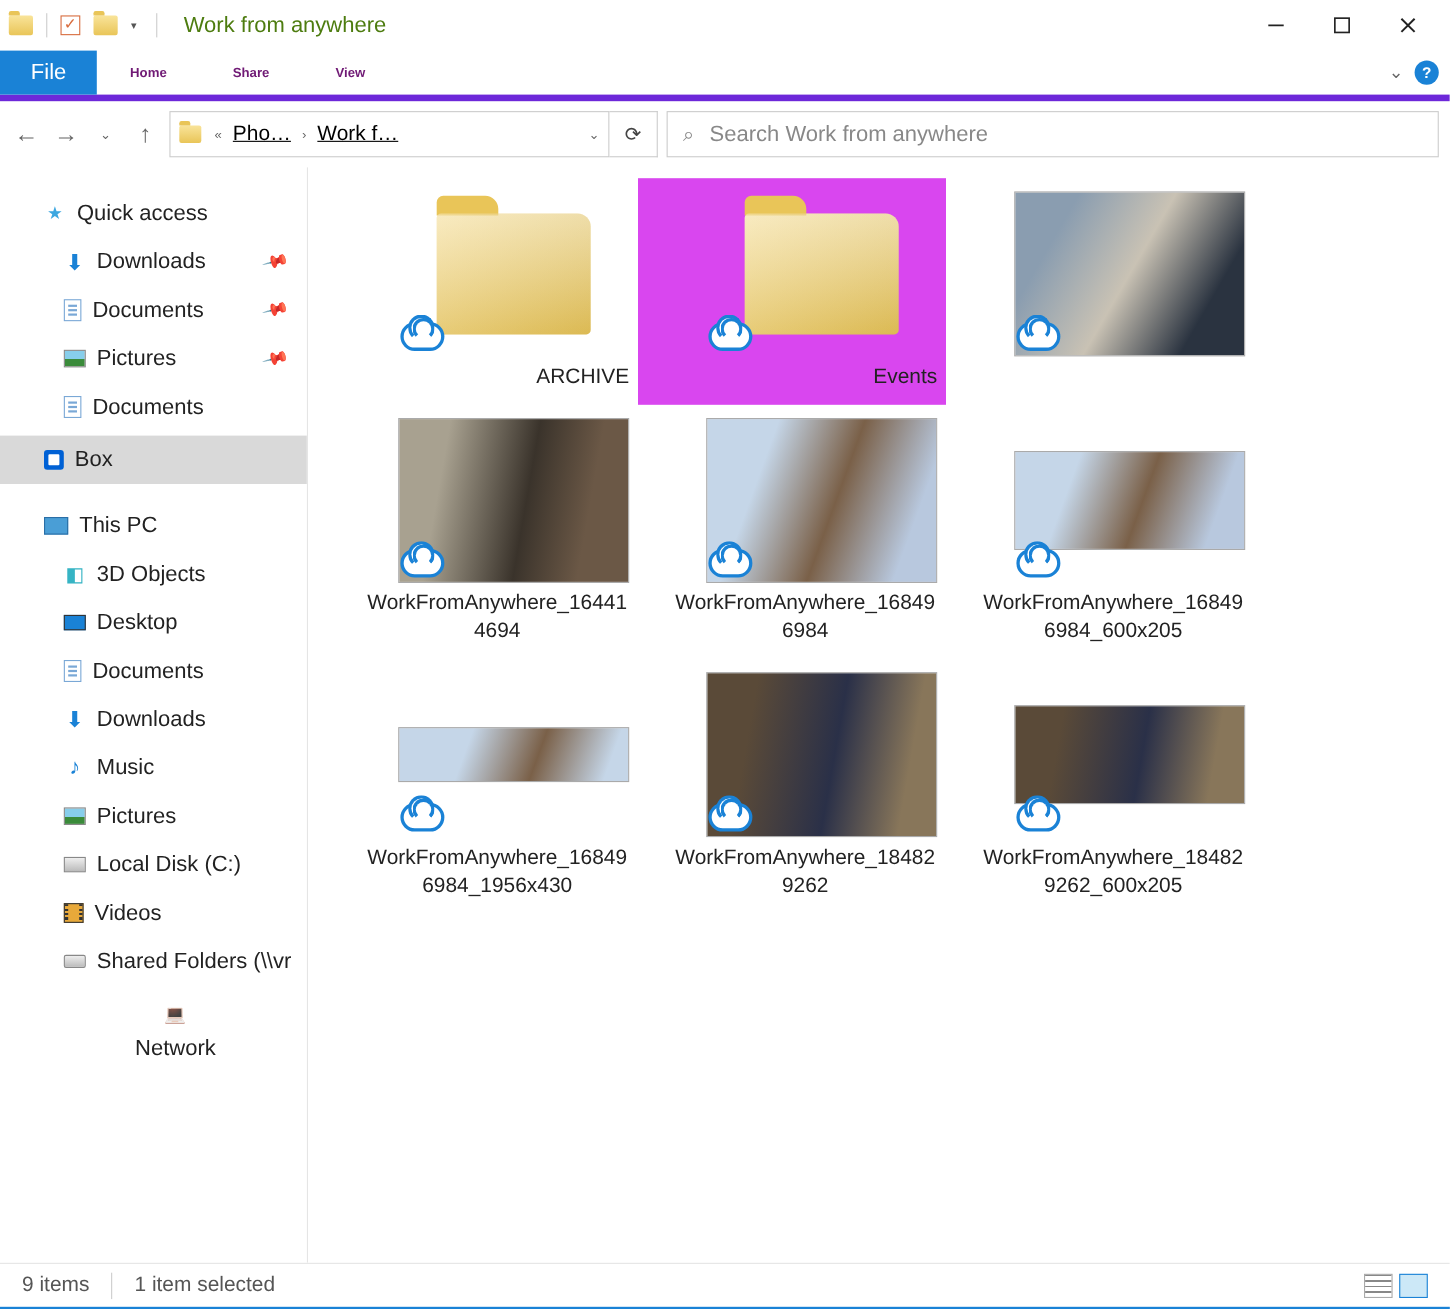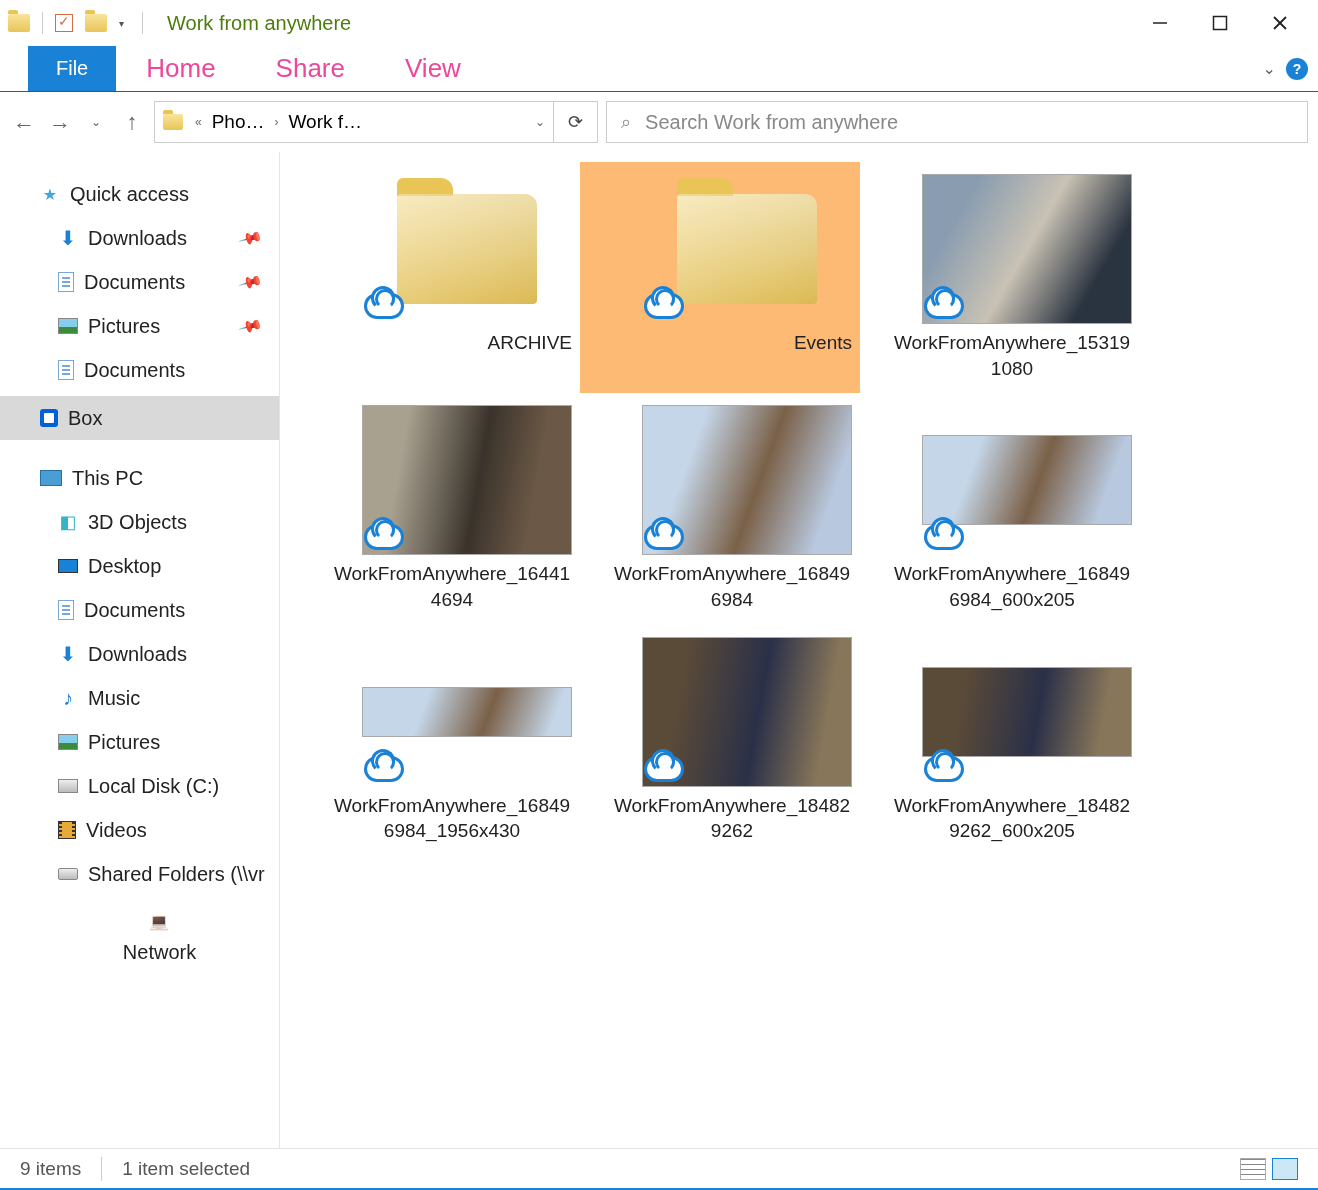--- a/index.html
+++ b/index.html
@@ -13,32 +13,32 @@
 .check-ico { width:18px; height:18px; border:1px solid #d86c3e; position:relative; }
 .check-ico::after { content:"✓"; color:#d86c3e; font-size:14px; position:absolute; top:-2px; left:2px; }
 .sep { width:1px; height:22px; background:#ccc; margin:0 6px; }
 .dropdown-caret { font-size:10px; color:#555; padding:0 6px; }
 .titlebar .title { font-size:20px; margin-left:18px; color:#4d7c0f; }
 .spacer { flex:1; }
 .win-controls { display:flex; }
 .win-btn { width:60px; height:40px; display:flex; align-items:center; justify-content:center; font-size:18px; }
 
 
-.ribbon { height: 46px; display:flex; align-items:center; border-bottom:1px solid #6d28d9;padding-left:28px; }
+.ribbon { height: 46px; display:flex; align-items:center; border-bottom:6px solid #6d28d9; }
 .file-tab { background:#1a82d6; color:#fff; height:100%; padding:0 28px; display:flex; align-items:center; font-size:20px; }
-.ribbon-tab { padding:0 30px; height:100%; display:flex; align-items:center; font-size:26px; color:#ec4899; }
+.ribbon-tab { padding:0 30px; height:100%; display:flex; align-items:center; font-size:12px; color:#701a75;font-weight:bold; }
 .ribbon-right { margin-left:auto; display:flex; align-items:center; gap:10px; padding-right:10px; }
 .help-circle { width:22px; height:22px; border-radius:50%; background:#1a82d6; color:#fff; display:flex; align-items:center; justify-content:center; font-size:14px; font-weight:bold; }
 
 
 .navrow { height:60px; display:flex; align-items:center; gap:8px; padding:0 10px; }
 .nav-btn { width:28px; height:28px; display:flex; align-items:center; justify-content:center; color:#666; font-size:22px; }
 .addressbar { flex:0 0 400px; height:42px; border:1px solid #ccc; display:flex; align-items:center; padding:0 8px; font-size:19px; }
 .addressbar .folder-ico { width:20px; height:16px; }
-.addressbar .crumb { padding:0 6px; white-space:nowrap; overflow:hidden; text-overflow:ellipsis; }
+.addressbar .crumb { padding:0 6px; white-space:nowrap; overflow:hidden; text-overflow:ellipsis;text-decoration:underline; }
 .addressbar .arrow { color:#666; font-size:12px; padding:0 4px; }
 .addr-caret { margin-left:auto; color:#666; font-size:12px; }
 .refresh-btn { width:44px; height:42px; border:1px solid #ccc; border-left:none; display:flex; align-items:center; justify-content:center; color:#444; font-size:18px; }
 .searchbox { flex:1; height:42px; border:1px solid #ccc; display:flex; align-items:center; padding:0 14px; gap:14px; }
 .searchbox input { border:none; outline:none; font-size:20px; flex:1; color:#222; }
 .searchbox input::placeholder { color:#888; }
 .search-ico { color:#888; font-size:18px; }
 
 
 .body { flex:1; display:flex; overflow:hidden; }
@@ -64,21 +64,21 @@
 .film-ico::before { left:0; } .film-ico::after { right:0; }
 .disk-ico { width:20px; height:14px; background:linear-gradient(#eee,#bbb); border:1px solid #888; }
 .netdrive-ico { width:20px; height:12px; background:linear-gradient(#eee,#bbb); border:1px solid #888; border-radius:2px; }
 .net-ico { width:20px; height:20px; display:flex; align-items:center; justify-content:center; }
 .net-ico::before { content:"💻"; font-size:16px; filter:hue-rotate(180deg); }
 
 
 .content { flex:1; padding:10px 20px; overflow:auto; }
 .grid { display:flex; flex-wrap:wrap; gap:0; }
 .item { width:280px; display:flex; flex-direction:column; align-items:flex-end; padding:12px 8px; text-align:center; }
-.item.sel { background:#fdba74; }
+.item.sel { background:#d946ef; }
 .thumb-wrap { width:210px; height:150px; display:flex; align-items:center; justify-content:center; position:relative; }
 .folder-lg { width:140px; height:110px; background:linear-gradient(#f5e0a0,#e9c558); border-radius:4px 12px 4px 4px; position:relative; }
 .folder-lg::before { content:""; position:absolute; top:-16px; left:0; width:56px; height:18px; background:#e9c558; border-radius:6px 12px 0 0; }
 .folder-lg::after { content:""; position:absolute; inset:0; background:linear-gradient(135deg, rgba(255,255,255,.35), rgba(0,0,0,.06)); border-radius:4px 12px 4px 4px; }
 .img-thumb { background:#ccc; border:1px solid #aaa; position:relative; overflow:hidden; }
 .img-thumb.wide { width:210px; height:90px; }
 .img-thumb.tall { width:210px; height:150px; }
 .img-thumb.thin { width:210px; height:50px; }
 .cloud-badge { position:absolute; left:0; bottom:0; width:44px; height:36px; display:flex; align-items:center; justify-content:center; }
 .cloud { width:40px; height:26px; border:3px solid #1a82d6; border-radius:16px; background:#fff; position:relative; }
@@ -268,21 +268,20 @@
           </div>
           <div class="item-label">Events</div>
         </div>
         <div class="item">
           <div class="thumb-wrap">
             <div class="img-thumb tall ph1"></div>
             <div class="cloud-badge">
               <div class="cloud"></div>
             </div>
           </div>
-          <div class="item-label">WorkFromAnywhere_153191080</div>
         </div>
         <div class="item">
           <div class="thumb-wrap">
             <div class="img-thumb tall ph2"></div>
             <div class="cloud-badge">
               <div class="cloud"></div>
             </div>
           </div>
           <div class="item-label">WorkFromAnywhere_164414694</div>
         </div>

